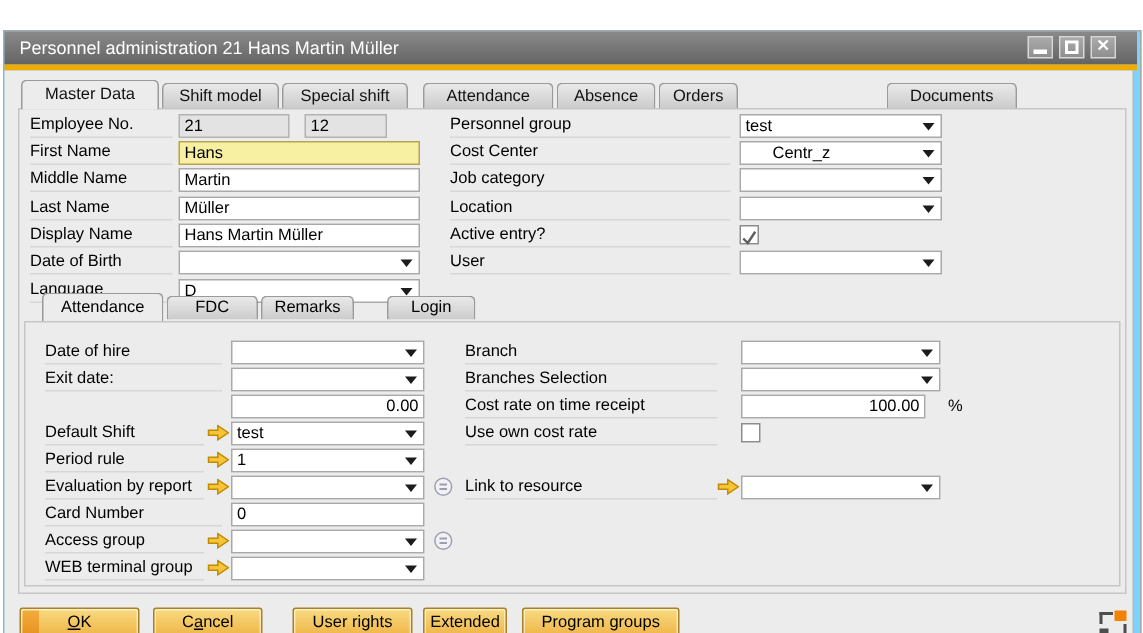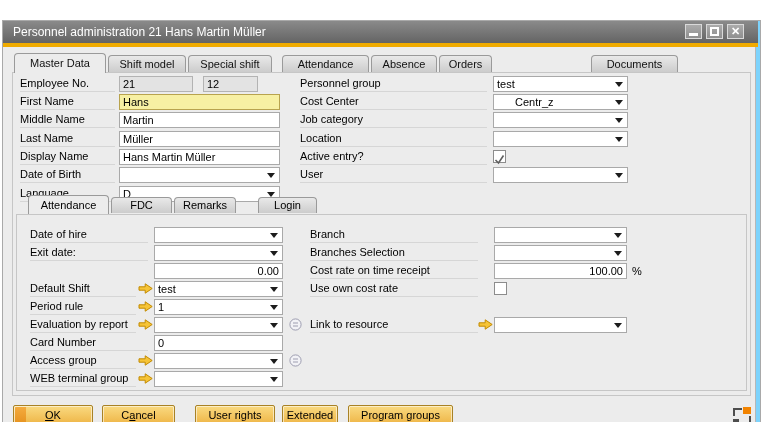--- a/index.html
+++ b/index.html
@@ -181,21 +181,21 @@
         </svg></span>
     <span class="fld dd" style="left:151px;top:324px;width:129px;"><span class="v"></span><i class="arr"></i></span>
 
     <span class="lb" style="left:307px;top:180px;width:168px;">Branch</span>
     <span class="fld dd" style="left:491px;top:180px;width:133px;"><span class="v"></span><i class="arr"></i></span>
 
     <span class="lb" style="left:307px;top:198px;width:168px;">Branches Selection</span>
     <span class="fld dd" style="left:491px;top:198px;width:133px;"><span class="v"></span><i class="arr"></i></span>
 
     <span class="lb" style="left:307px;top:216px;width:168px;">Cost rate on time receipt</span>
-    <span class="fld num" style="left:491px;top:216px;width:133px;">100.00</span>
+    <span class="fld num" style="left:491px;top:216px;width:123px;">100.00</span>
     <span class="txt" style="left:629px;top:217px;">%</span>
 
     <span class="lb" style="left:307px;top:234px;width:168px;">Use own cost rate</span>
     <span class="cb" style="left:491px;top:235px;"></span>
 
     <span class="lb" style="left:307px;top:270px;width:168px;">Link to resource</span>
     <span class="ico" style="left:475px;top:272px;"><svg width="15" height="11" viewBox="0 0 15 11">
           <path d="M1 3.8 h6.2 V0.8 l7 4.7 -7 4.7 V7.2 H1 z" fill="#f6c437" stroke="#c28a00" stroke-width="1"></path>
         </svg></span>
     <span class="fld dd" style="left:491px;top:270px;width:133px;"><span class="v"></span><i class="arr"></i></span>

